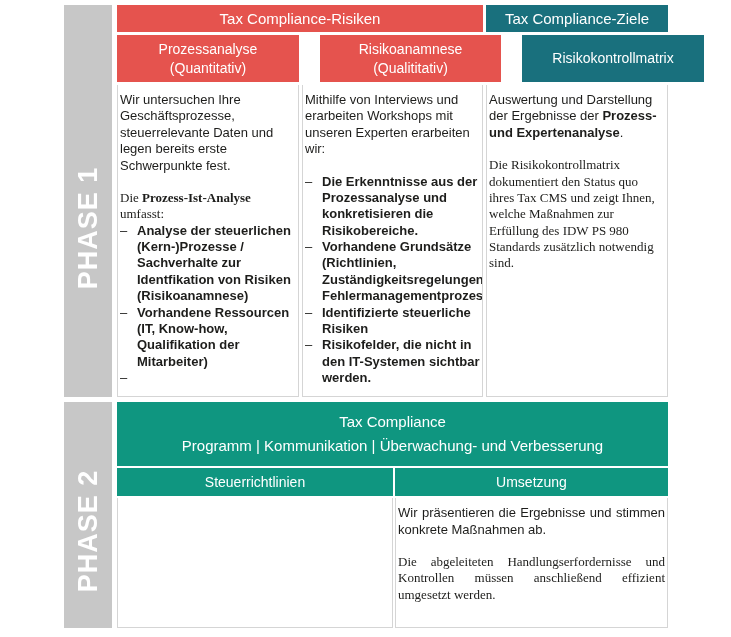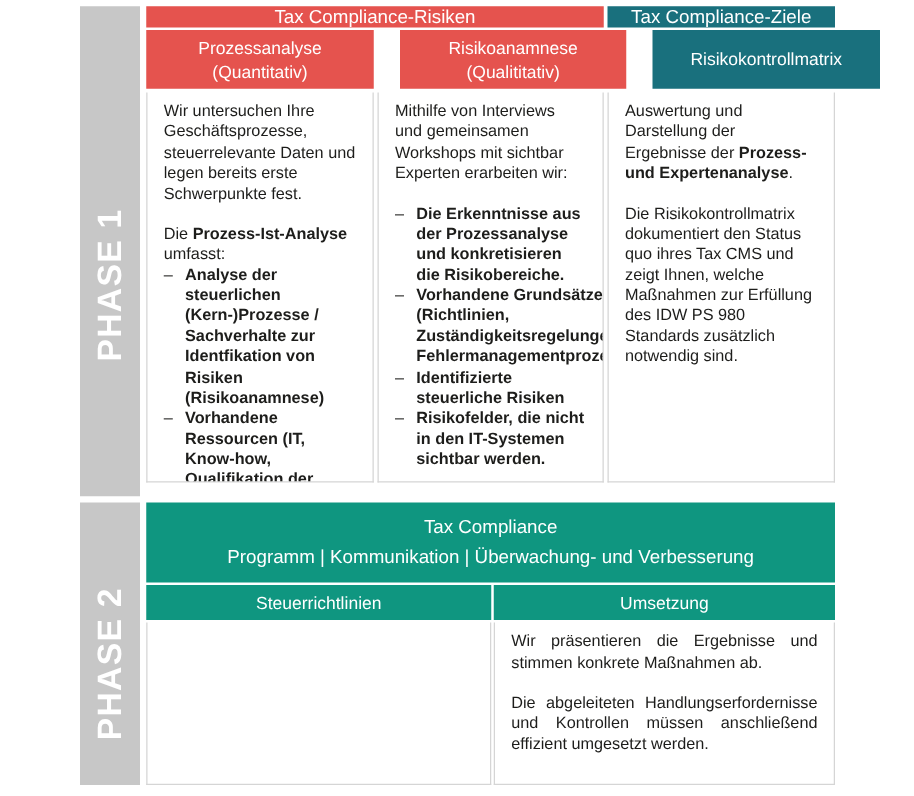--- a/index.html
+++ b/index.html
@@ -19,21 +19,21 @@
   .phase-label {
     position: absolute; left: 50%; top: 57%;
     transform: translate(-50%, -50%) rotate(-90deg);
     white-space: nowrap;
     font-size: 27px; font-weight: bold; color: #ffffff; letter-spacing: 1px;
   }
 
   .phase-content { width: 551px; margin-left: 5px; display: flex; flex-direction: column; }
 
   .row { display: grid; gap: 3px; }
-  .p1-row1 { grid-template-columns: 366px 182px; height: 16px; margin-bottom: 3px; }
+  .p1-row1 { grid-template-columns: 366px 182px; height: 27px; margin-bottom: 3px; }
   .p1-row2 { grid-template-columns: 182px 181px 182px; height: 47px; margin-bottom: 3px; gap: 21px; }
   .p1-body { grid-template-columns: 182px 181px 182px; height: 312px; }
 
   .p2-row1 { height: 71px; margin-bottom: 2px; }
   .p2-row2 { grid-template-columns: 276px 273px; gap: 2px; height: 32px; margin-bottom: 2px; }
   .p2-body { grid-template-columns: 276px 273px; gap: 2px; height: 145px; }
 
   .hdr {
     display: flex; align-items: center; justify-content: center;
     text-align: center; color: #ffffff;
@@ -44,25 +44,25 @@
   .green{ background: var(--green, #0f9680); }
   .group-hdr { font-size: 15px; }
   .sub-hdr   { font-size: 14px; line-height: 19px; }
   .p2-hdr    { font-size: 15px; line-height: 24px; }
   .p2-sub    { font-size: 14px; }
 
   .cell {
     background: #ffffff;
     border: 1px solid var(--cell-border, #d5d5d5);
     border-top: none;
-    padding: 7px 13px;
+    padding: 7px 2px;
     font-size: 13px; line-height: 1.26;
     overflow: hidden;
   }
-  .cell .para + .para { margin-top: 16px; }
+  .cell .para + .para { margin-top: 16px; font-family: Liberation Serif, serif; }
   .cell .list.spaced { margin-top: 16px; }
   .list-item { display: flex; }
   .dash { flex: none; width: 17px; }
   .li-text { flex: 1; font-weight: bold; }
   .cell.justify .para { text-align: justify; }
   b { font-weight: bold; }
 </style>
 </head>
 <body>
 
@@ -109,21 +109,21 @@
               <div class="list-item">
                 <span class="dash">–</span>
                 <span class="li-text"><span>Vorhandene Ressourcen (IT, Know-how, Qualifikation der Mitarbeiter)</span></span>
               </div>
               <div class="list-item">
                 <span class="dash">–</span>
               </div>
             </div>
           </div>
         <div class="cell">
-            <p class="para"><span>Mithilfe von Interviews und gemeinsamen Workshops mit sichtbar Experten erarbeiten wir:</span></p>
+            <p class="para"><span>Mithilfe von Interviews und erarbeiten Workshops mit unseren Experten erarbeiten wir:</span></p>
             <div class="list spaced">
               <div class="list-item">
                 <span class="dash">–</span>
                 <span class="li-text"><span>Die Erkenntnisse aus der Prozessanalyse und konkretisieren die Risikobereiche.</span></span>
               </div>
               <div class="list-item">
                 <span class="dash">–</span>
                 <span class="li-text"><span>Vorhandene Grundsätze (Richtlinien, Zuständigkeitsregelungen, Fehlermanagementprozess)</span></span>
               </div>
               <div class="list-item">

